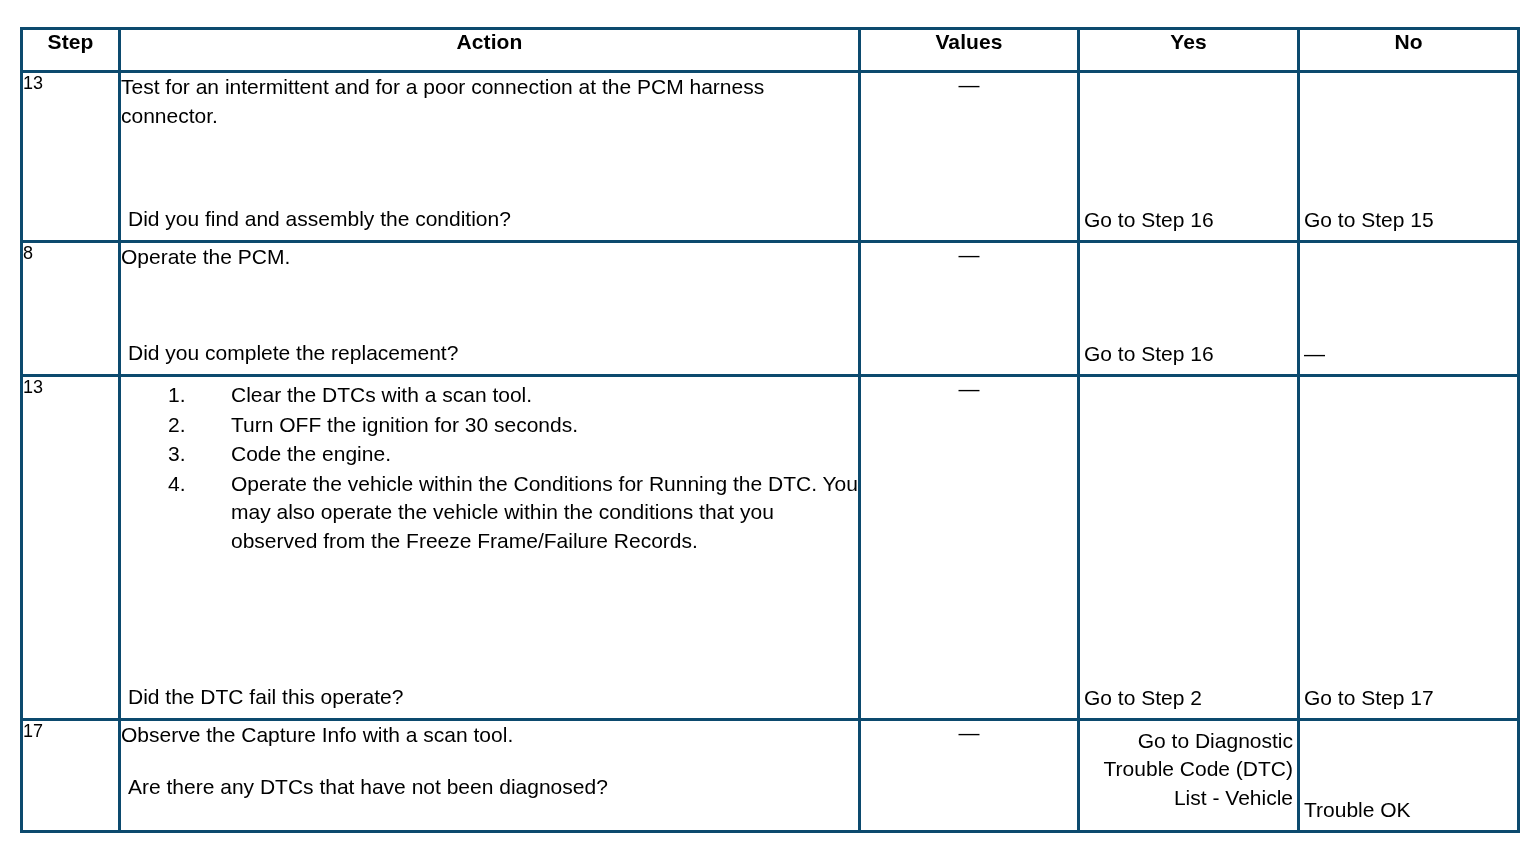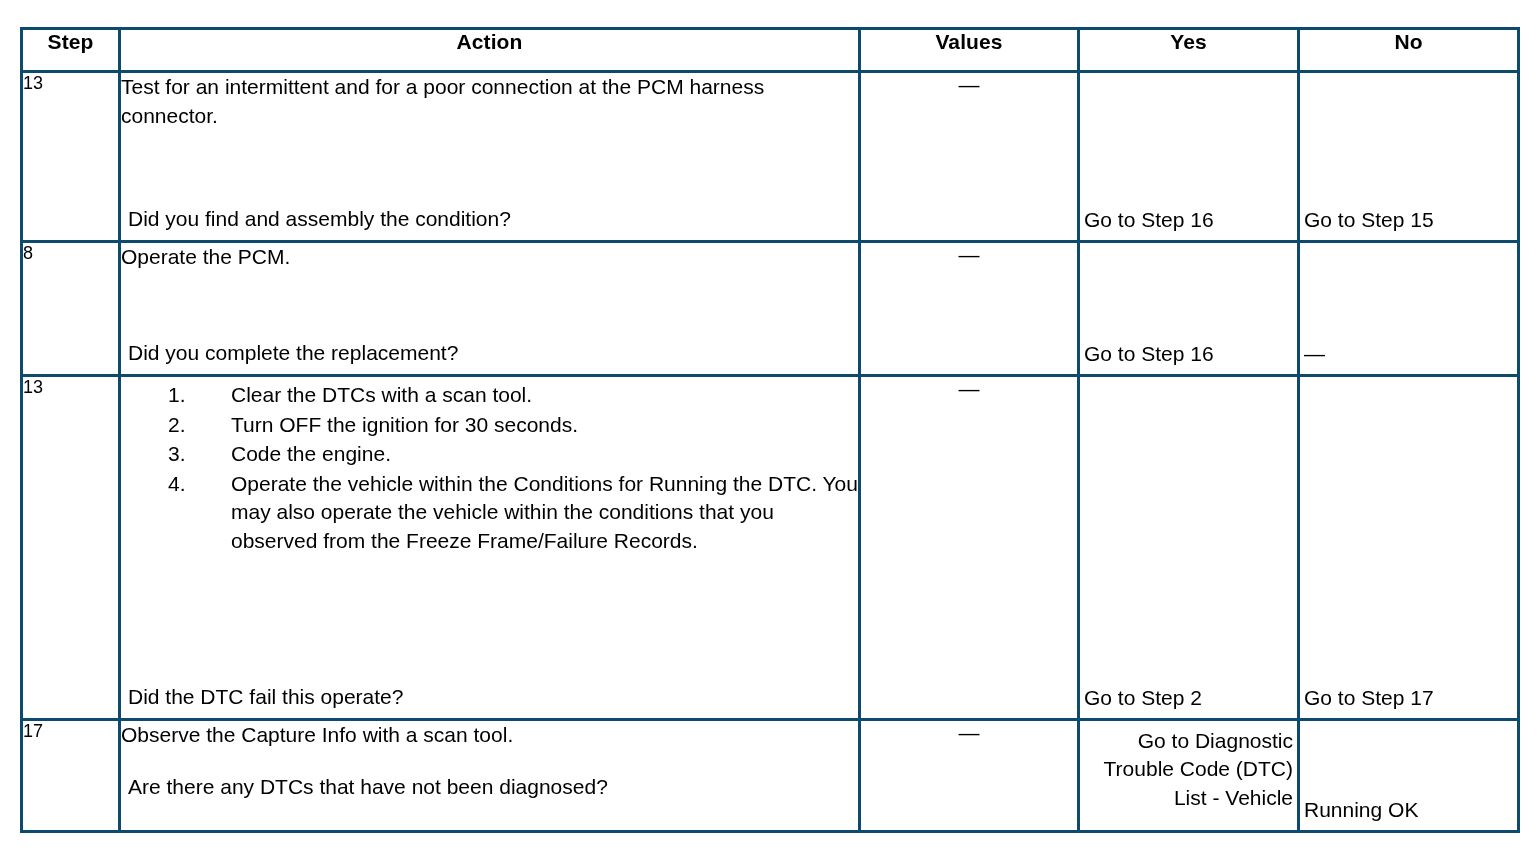--- a/index.html
+++ b/index.html
@@ -215,17 +215,17 @@
       <td class="step-cell">17</td>
       <td class="action-cell">
         <span class="a-top">Observe the Capture Info with a scan tool.</span>
         <span class="a-q" style="bottom:28px;">Are there any DTCs that have not been diagnosed?</span>
       </td>
       <td class="values-cell">—</td>
       <td class="yn-cell">
         <span class="yn-top">Go to Diagnostic Trouble Code (DTC) List - Vehicle</span>
       </td>
       <td class="yn-cell">
-        <span class="yn-bottom">Running OK</span>
+        <span class="yn-bottom">Trouble OK</span>
       </td>
     </tr>
   </tbody>
 </table>
 
 </body></html>

